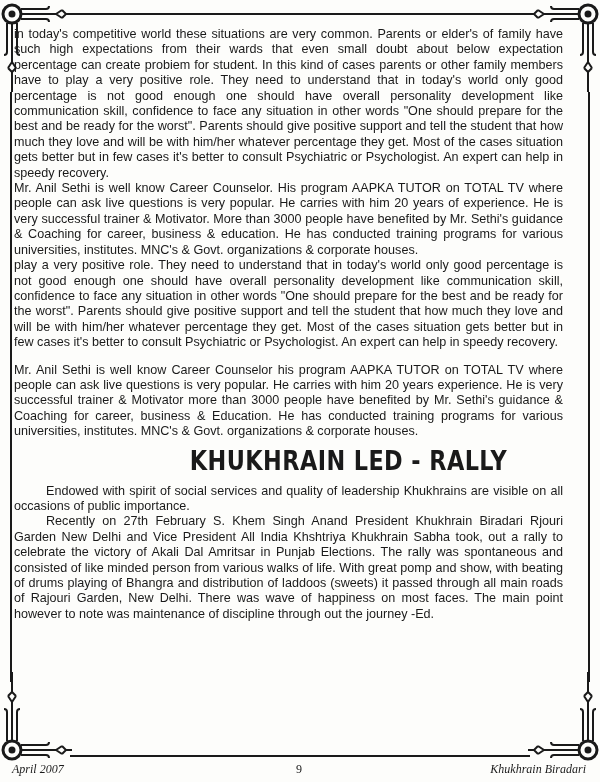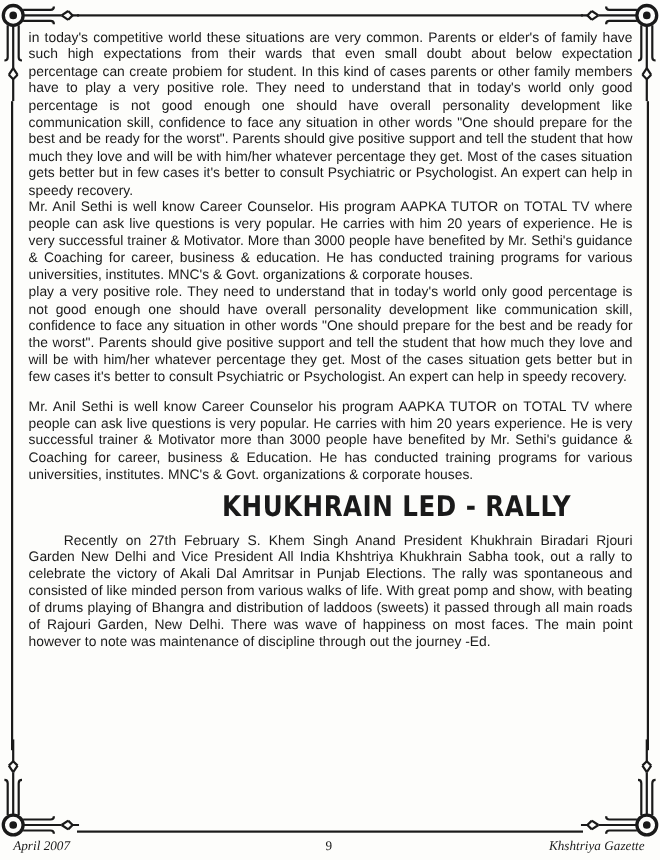--- a/index.html
+++ b/index.html
@@ -13,21 +13,21 @@
   .left-line { left:10px; top:92px; width:2px; height:590px; }
   .right-line { right:10px; top:92px; width:2px; height:590px; }
   .corner { position:absolute; width:72px; height:92px; }
   .corner svg { width:100%; height:100%; display:block; }
   .c-tl { left:0; top:0; }
   .c-tr { right:0; top:0; transform:scaleX(-1); }
   .c-bl { left:0; bottom:18px; transform:scaleY(-1); }
   .c-br { right:0; bottom:18px; transform:scale(-1,-1); }
 
   .content {
-    position:absolute; left:26px; top:27px; width:549px;
+    position:absolute; left:14px; top:27px; width:549px;
     font-size:12.6px; line-height:15.4px; text-align:justify;
   }
   .content p { margin:0; }
   .content .gap { height:12px; }
   .headline {
     font-family:"DejaVu Sans", sans-serif; font-weight:bold; font-size:26px;
     letter-spacing:0.5px; text-align:center; margin:4px 0 6px 120px; line-height:34px;
     transform:scaleX(0.86); transform-origin:center;
   }
   .indent { text-indent:32px; }
@@ -119,20 +119,21 @@
     </svg>
 </div>
 
 <div class="content">
   <p>in today's competitive world these situations are very common. Parents or elder's of family have such high expectations from their wards that even small doubt about below expectation percentage can create probiem for student. In this kind of cases parents or other family members have to play a very positive role. They need to understand that in today's world only good percentage is not good enough one should have overall personality development like communication skill, confidence to face any situation in other words "One should prepare for the best and be ready for the worst". Parents should give positive support and tell the student that how much they love and will be with him/her whatever percentage they get. Most of the cases situation gets better but in few cases it's better to consult Psychiatric or Psychologist. An expert can help in speedy recovery.</p>
   <p>Mr. Anil Sethi is well know Career Counselor. His program AAPKA TUTOR on TOTAL TV where people can ask live questions is very popular. He carries with him 20 years of experience. He is very successful trainer &amp; Motivator. More than 3000 people have benefited by Mr. Sethi's guidance &amp; Coaching for career, business &amp; education. He has conducted training programs for various universities, institutes. MNC's &amp; Govt. organizations &amp; corporate houses.</p>
   <p>play a very positive role. They need to understand that in today's world only good percentage is not good enough one should have overall personality development like communication skill, confidence to face any situation in other words "One should prepare for the best and be ready for the worst". Parents should give positive support and tell the student that how much they love and will be with him/her whatever percentage they get. Most of the cases situation gets better but in few cases it's better to consult Psychiatric or Psychologist. An expert can help in speedy recovery.</p>
   <div class="gap"></div>
   <p>Mr. Anil Sethi is well know Career Counselor his program AAPKA TUTOR on TOTAL TV where people can ask live questions is very popular. He carries with him 20 years experience. He is very successful trainer &amp; Motivator more than 3000 people have benefited by Mr. Sethi's guidance &amp; Coaching for career, business &amp; Education. He has conducted training programs for various universities, institutes. MNC's &amp; Govt. organizations &amp; corporate houses.</p>
   <div class="headline">KHUKHRAIN LED - RALLY</div>
+  <p class="indent">Endowed with spirit of social services and quality of leadership Khukhrains are visible on all occasions of public importance.</p>
   <p class="indent">Recently on 27th February S. Khem Singh Anand President Khukhrain Biradari Rjouri Garden New Delhi and Vice President All India Khshtriya Khukhrain Sabha took, out a rally to celebrate the victory of Akali Dal Amritsar in Punjab Elections. The rally was spontaneous and consisted of like minded person from various walks of life. With great pomp and show, with beating of drums playing of Bhangra and distribution of laddoos (sweets) it passed through all main roads of Rajouri Garden, New Delhi. There was wave of happiness on most faces. The main point however to note was maintenance of discipline through out the journey -Ed.</p>
 </div>
 
 <div class="footer">
   <span class="left">April 2007</span>
   <span class="center">9</span>
-  <span class="right">Khshtriya Gazette</span>
+  <span class="right">Khukhrain Biradari</span>
 </div>
 
 </body></html>

